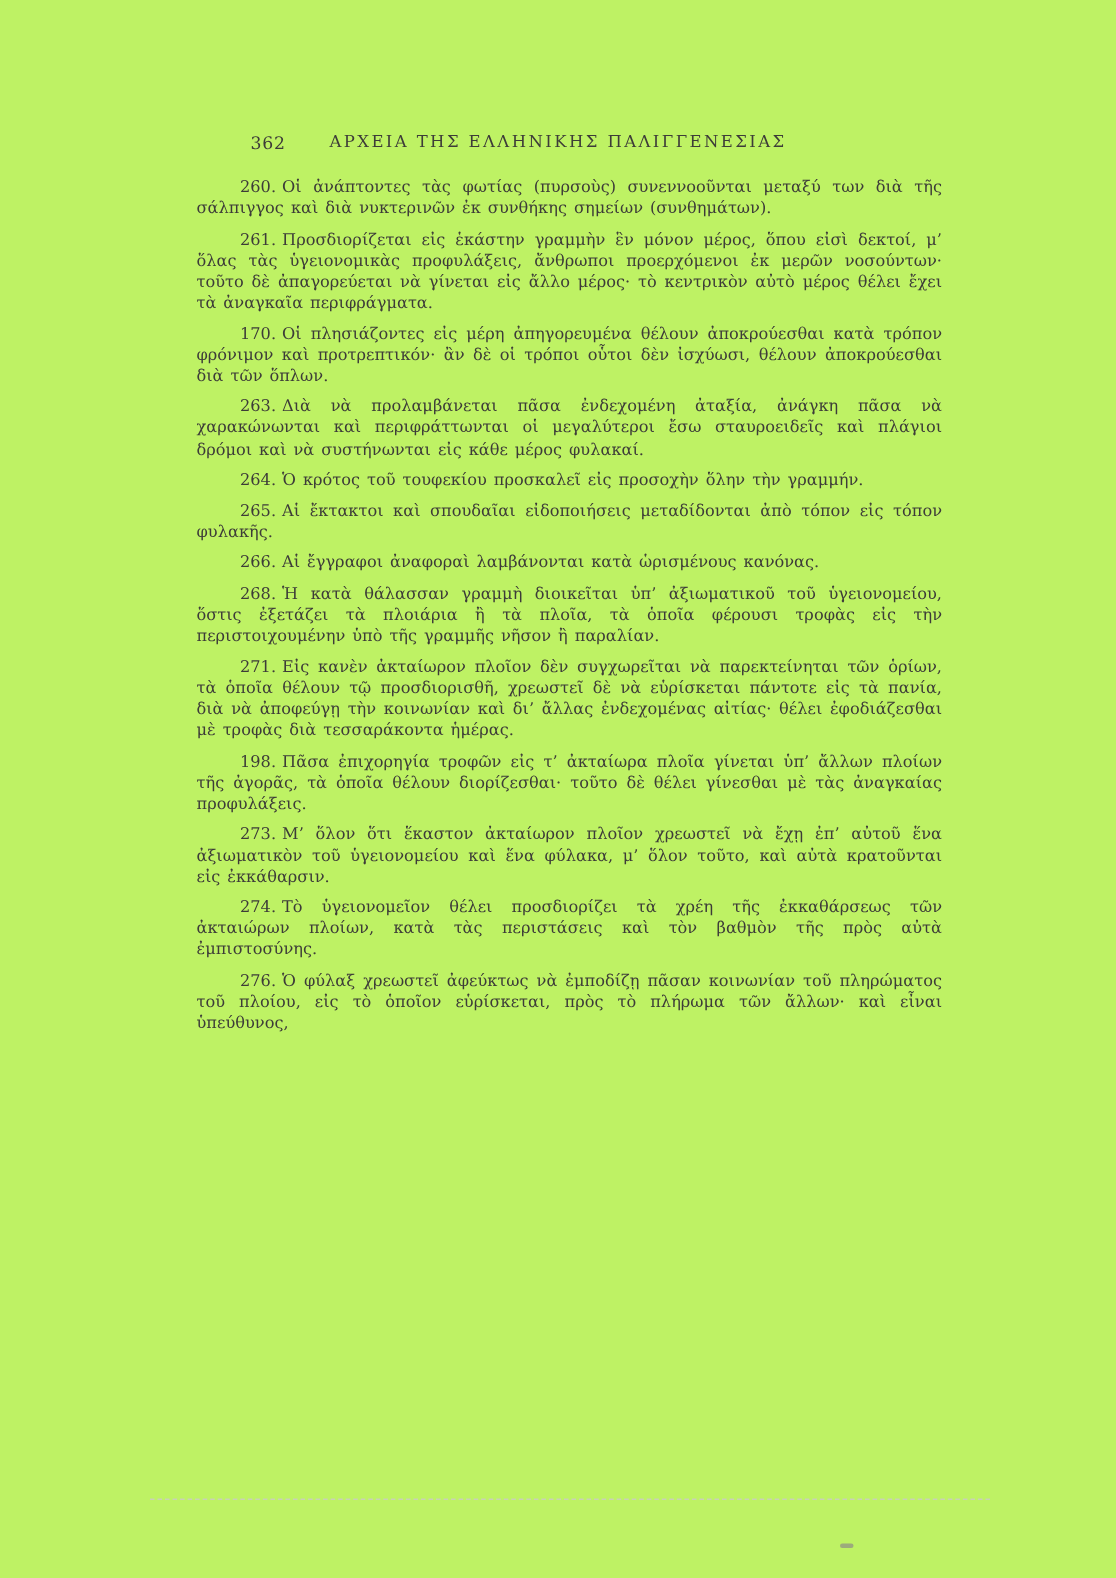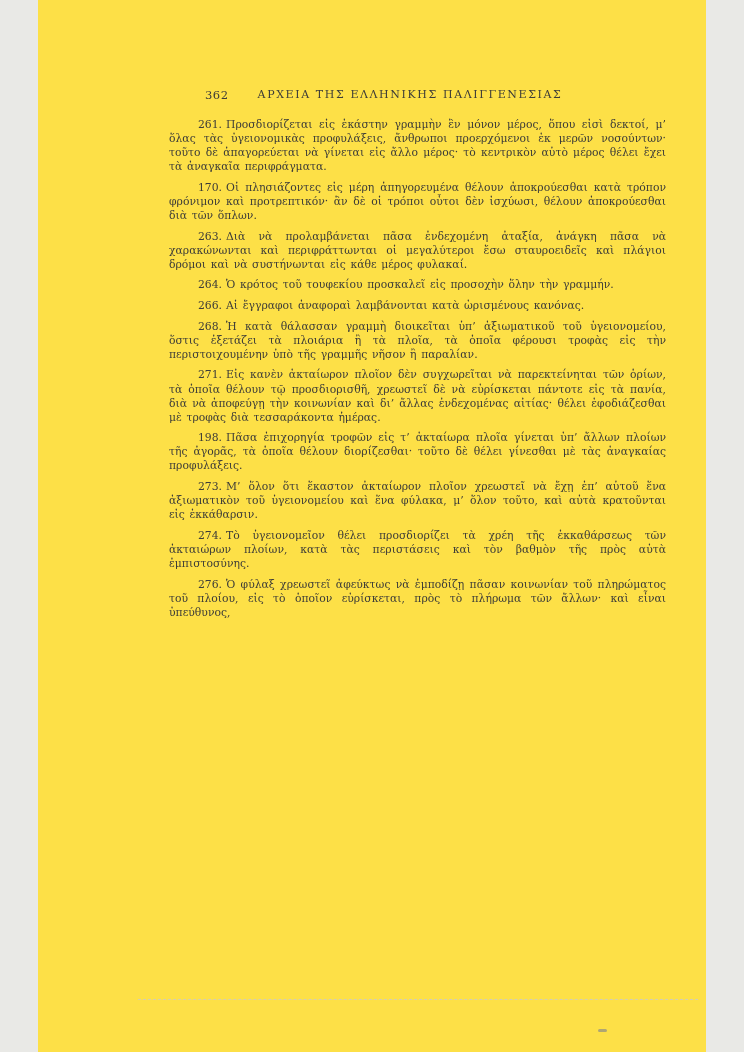--- a/index.html
+++ b/index.html
@@ -2,24 +2,24 @@
 <html><head>
 <meta charset="utf-8">
 <style>
   html, body {
     margin: 0;
     padding: 0;
     background: #e9e9e6;
   }
   .page {
     position: relative;
-    width: 668px;
+    width: 744px;
     height: 1052px;
     margin: 0 auto;
-    background: #fde047;
+    background: #bef264;
     overflow: hidden;
     font-family: "DejaVu Serif", "Liberation Serif", serif;
     color: #3d3c38;
   }
   .header {
     position: absolute;
     top: 88px;
     left: 0;
     width: 744px;
     height: 16px;
@@ -82,24 +82,26 @@
 <body>
 
 <div class="page">
 
   <div class="header">
     <span class="page-number">362</span>
     <span class="running-head">ΑΡΧΕΙΑ ΤΗΣ ΕΛΛΗΝΙΚΗΣ ΠΑΛΙΓΓΕΝΕΣΙΑΣ</span>
   </div>
 
   <div class="body-text">
+    <p class="article"><span class="num">260.</span><span>Οἱ ἀνάπτοντες τὰς φωτίας (πυρσοὺς) συνεννοοῦνται μεταξύ των διὰ τῆς σάλπιγγος καὶ διὰ νυκτερινῶν ἐκ συνθήκης σημείων (συνθημάτων).</span></p>
     <p class="article"><span class="num">261.</span><span>Προσδιορίζεται εἰς ἑκάστην γραμμὴν ἓν μόνον μέρος, ὅπου εἰσὶ δεκτοί, μ’ ὅλας τὰς ὑγειονομικὰς προφυλάξεις, ἄνθρωποι προερχόμενοι ἐκ μερῶν νοσούντων· τοῦτο δὲ ἀπαγορεύεται νὰ γίνεται εἰς ἄλλο μέρος· τὸ κεντρικὸν αὐτὸ μέρος θέλει ἔχει τὰ ἀναγκαῖα περιφράγματα.</span></p>
     <p class="article"><span class="num">170.</span><span>Οἱ πλησιάζοντες εἰς μέρη ἀπηγορευμένα θέλουν ἀποκρούεσθαι κατὰ τρόπον φρόνιμον καὶ προτρεπτικόν· ἂν δὲ οἱ τρόποι οὗτοι δὲν ἰσχύωσι, θέλουν ἀποκρούεσθαι διὰ τῶν ὅπλων.</span></p>
     <p class="article"><span class="num">263.</span><span>Διὰ νὰ προλαμβάνεται πᾶσα ἐνδεχομένη ἀταξία, ἀνάγκη πᾶσα νὰ χαρακώνωνται καὶ περιφράττωνται οἱ μεγαλύτεροι ἔσω σταυροειδεῖς καὶ πλάγιοι δρόμοι καὶ νὰ συστήνωνται εἰς κάθε μέρος φυλακαί.</span></p>
     <p class="article"><span class="num">264.</span><span>Ὁ κρότος τοῦ τουφεκίου προσκαλεῖ εἰς προσοχὴν ὅλην τὴν γραμμήν.</span></p>
+    <p class="article"><span class="num">265.</span><span>Αἱ ἔκτακτοι καὶ σπουδαῖαι εἰδοποιήσεις μεταδίδονται ἀπὸ τόπον εἰς τόπον φυλακῆς.</span></p>
     <p class="article"><span class="num">266.</span><span>Αἱ ἔγγραφοι ἀναφοραὶ λαμβάνονται κατὰ ὡρισμένους κανόνας.</span></p>
     <p class="article"><span class="num">268.</span><span>Ἡ κατὰ θάλασσαν γραμμὴ διοικεῖται ὑπ’ ἀξιωματικοῦ τοῦ ὑγειονομείου, ὅστις ἐξετάζει τὰ πλοιάρια ἢ τὰ πλοῖα, τὰ ὁποῖα φέρουσι τροφὰς εἰς τὴν περιστοιχουμένην ὑπὸ τῆς γραμμῆς νῆσον ἢ παραλίαν.</span></p>
     <p class="article"><span class="num">271.</span><span>Εἰς κανὲν ἀκταίωρον πλοῖον δὲν συγχωρεῖται νὰ παρεκτείνηται τῶν ὁρίων, τὰ ὁποῖα θέλουν τῷ προσδιορισθῆ, χρεωστεῖ δὲ νὰ εὑρίσκεται πάντοτε εἰς τὰ πανία, διὰ νὰ ἀποφεύγῃ τὴν κοινωνίαν καὶ δι’ ἄλλας ἐνδεχομένας αἰτίας· θέλει ἐφοδιάζεσθαι μὲ τροφὰς διὰ τεσσαράκοντα ἡμέρας.</span></p>
     <p class="article"><span class="num">198.</span><span>Πᾶσα ἐπιχορηγία τροφῶν εἰς τ’ ἀκταίωρα πλοῖα γίνεται ὑπ’ ἄλλων πλοίων τῆς ἀγορᾶς, τὰ ὁποῖα θέλουν διορίζεσθαι· τοῦτο δὲ θέλει γίνεσθαι μὲ τὰς ἀναγκαίας προφυλάξεις.</span></p>
     <p class="article"><span class="num">273.</span><span>Μ’ ὅλον ὅτι ἕκαστον ἀκταίωρον πλοῖον χρεωστεῖ νὰ ἔχῃ ἐπ’ αὐτοῦ ἕνα ἀξιωματικὸν τοῦ ὑγειονομείου καὶ ἕνα φύλακα, μ’ ὅλον τοῦτο, καὶ αὐτὰ κρατοῦνται εἰς ἐκκάθαρσιν.</span></p>
     <p class="article"><span class="num">274.</span><span>Τὸ ὑγειονομεῖον θέλει προσδιορίζει τὰ χρέη τῆς ἐκκαθάρσεως τῶν ἀκταιώρων πλοίων, κατὰ τὰς περιστάσεις καὶ τὸν βαθμὸν τῆς πρὸς αὐτὰ ἐμπιστοσύνης.</span></p>
     <p class="article"><span class="num">276.</span><span>Ὁ φύλαξ χρεωστεῖ ἀφεύκτως νὰ ἐμποδίζῃ πᾶσαν κοινωνίαν τοῦ πληρώματος τοῦ πλοίου, εἰς τὸ ὁποῖον εὑρίσκεται, πρὸς τὸ πλήρωμα τῶν ἄλλων· καὶ εἶναι ὑπεύθυνος,</span></p>
   </div>
 
   <div class="scan-artifact-line"></div>

